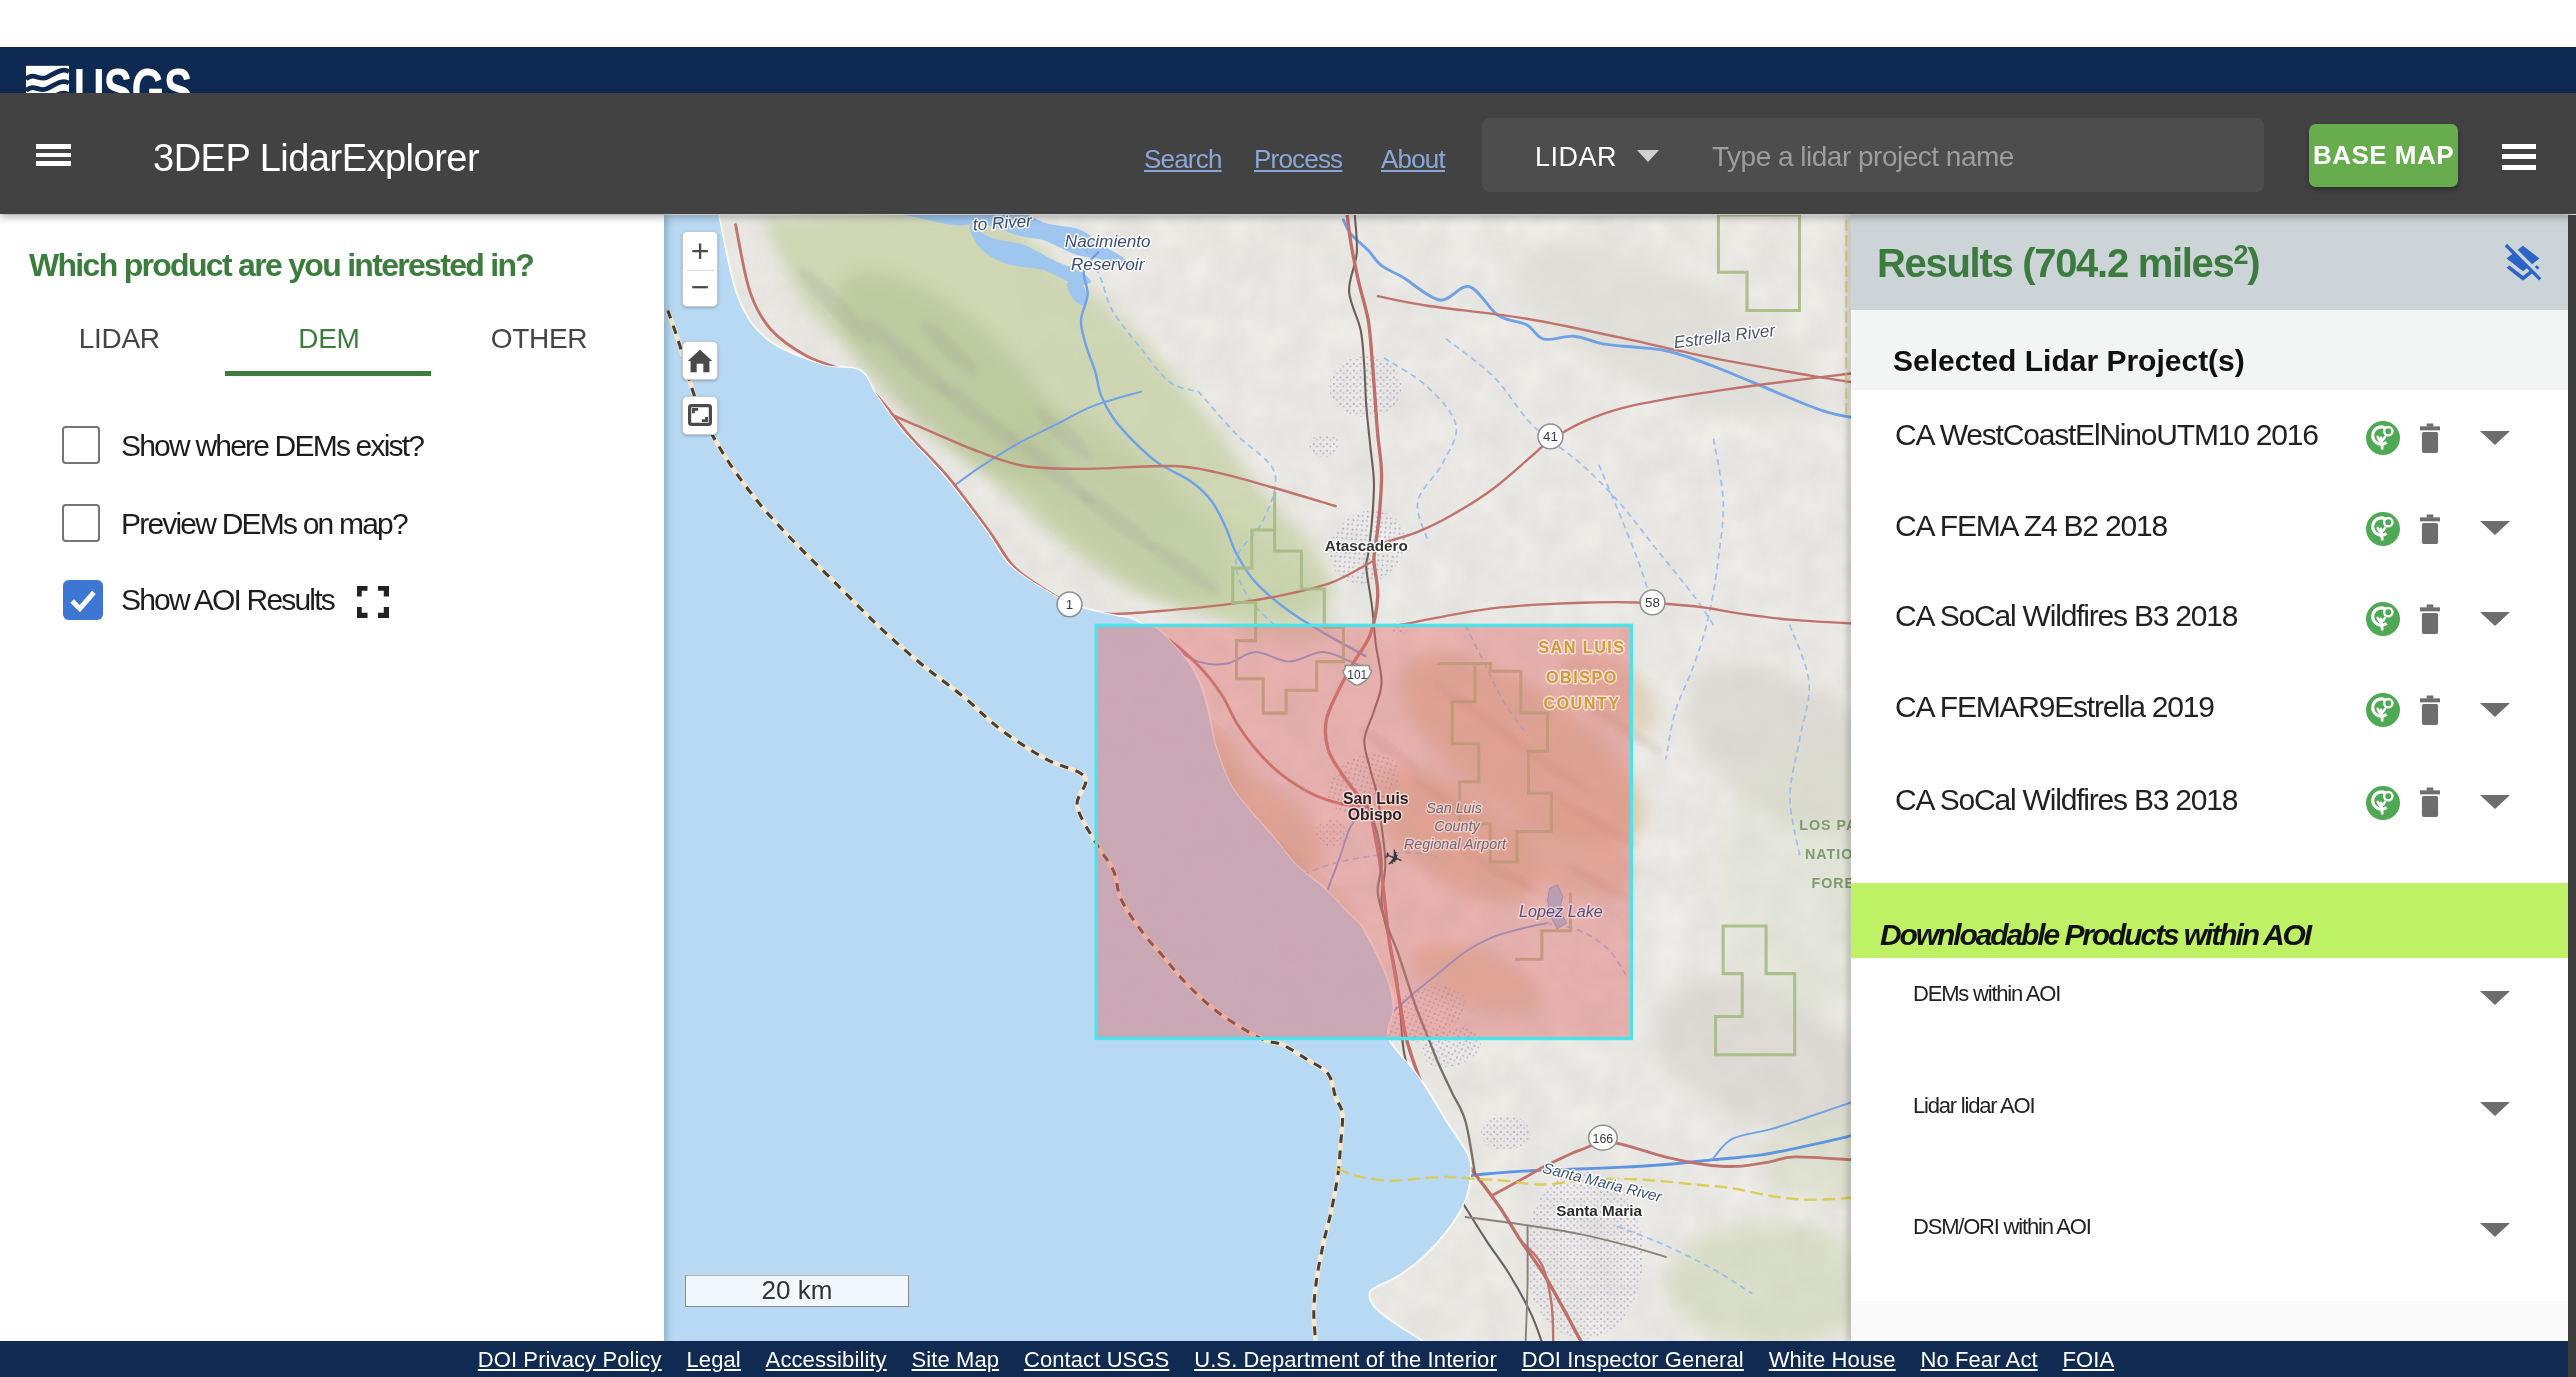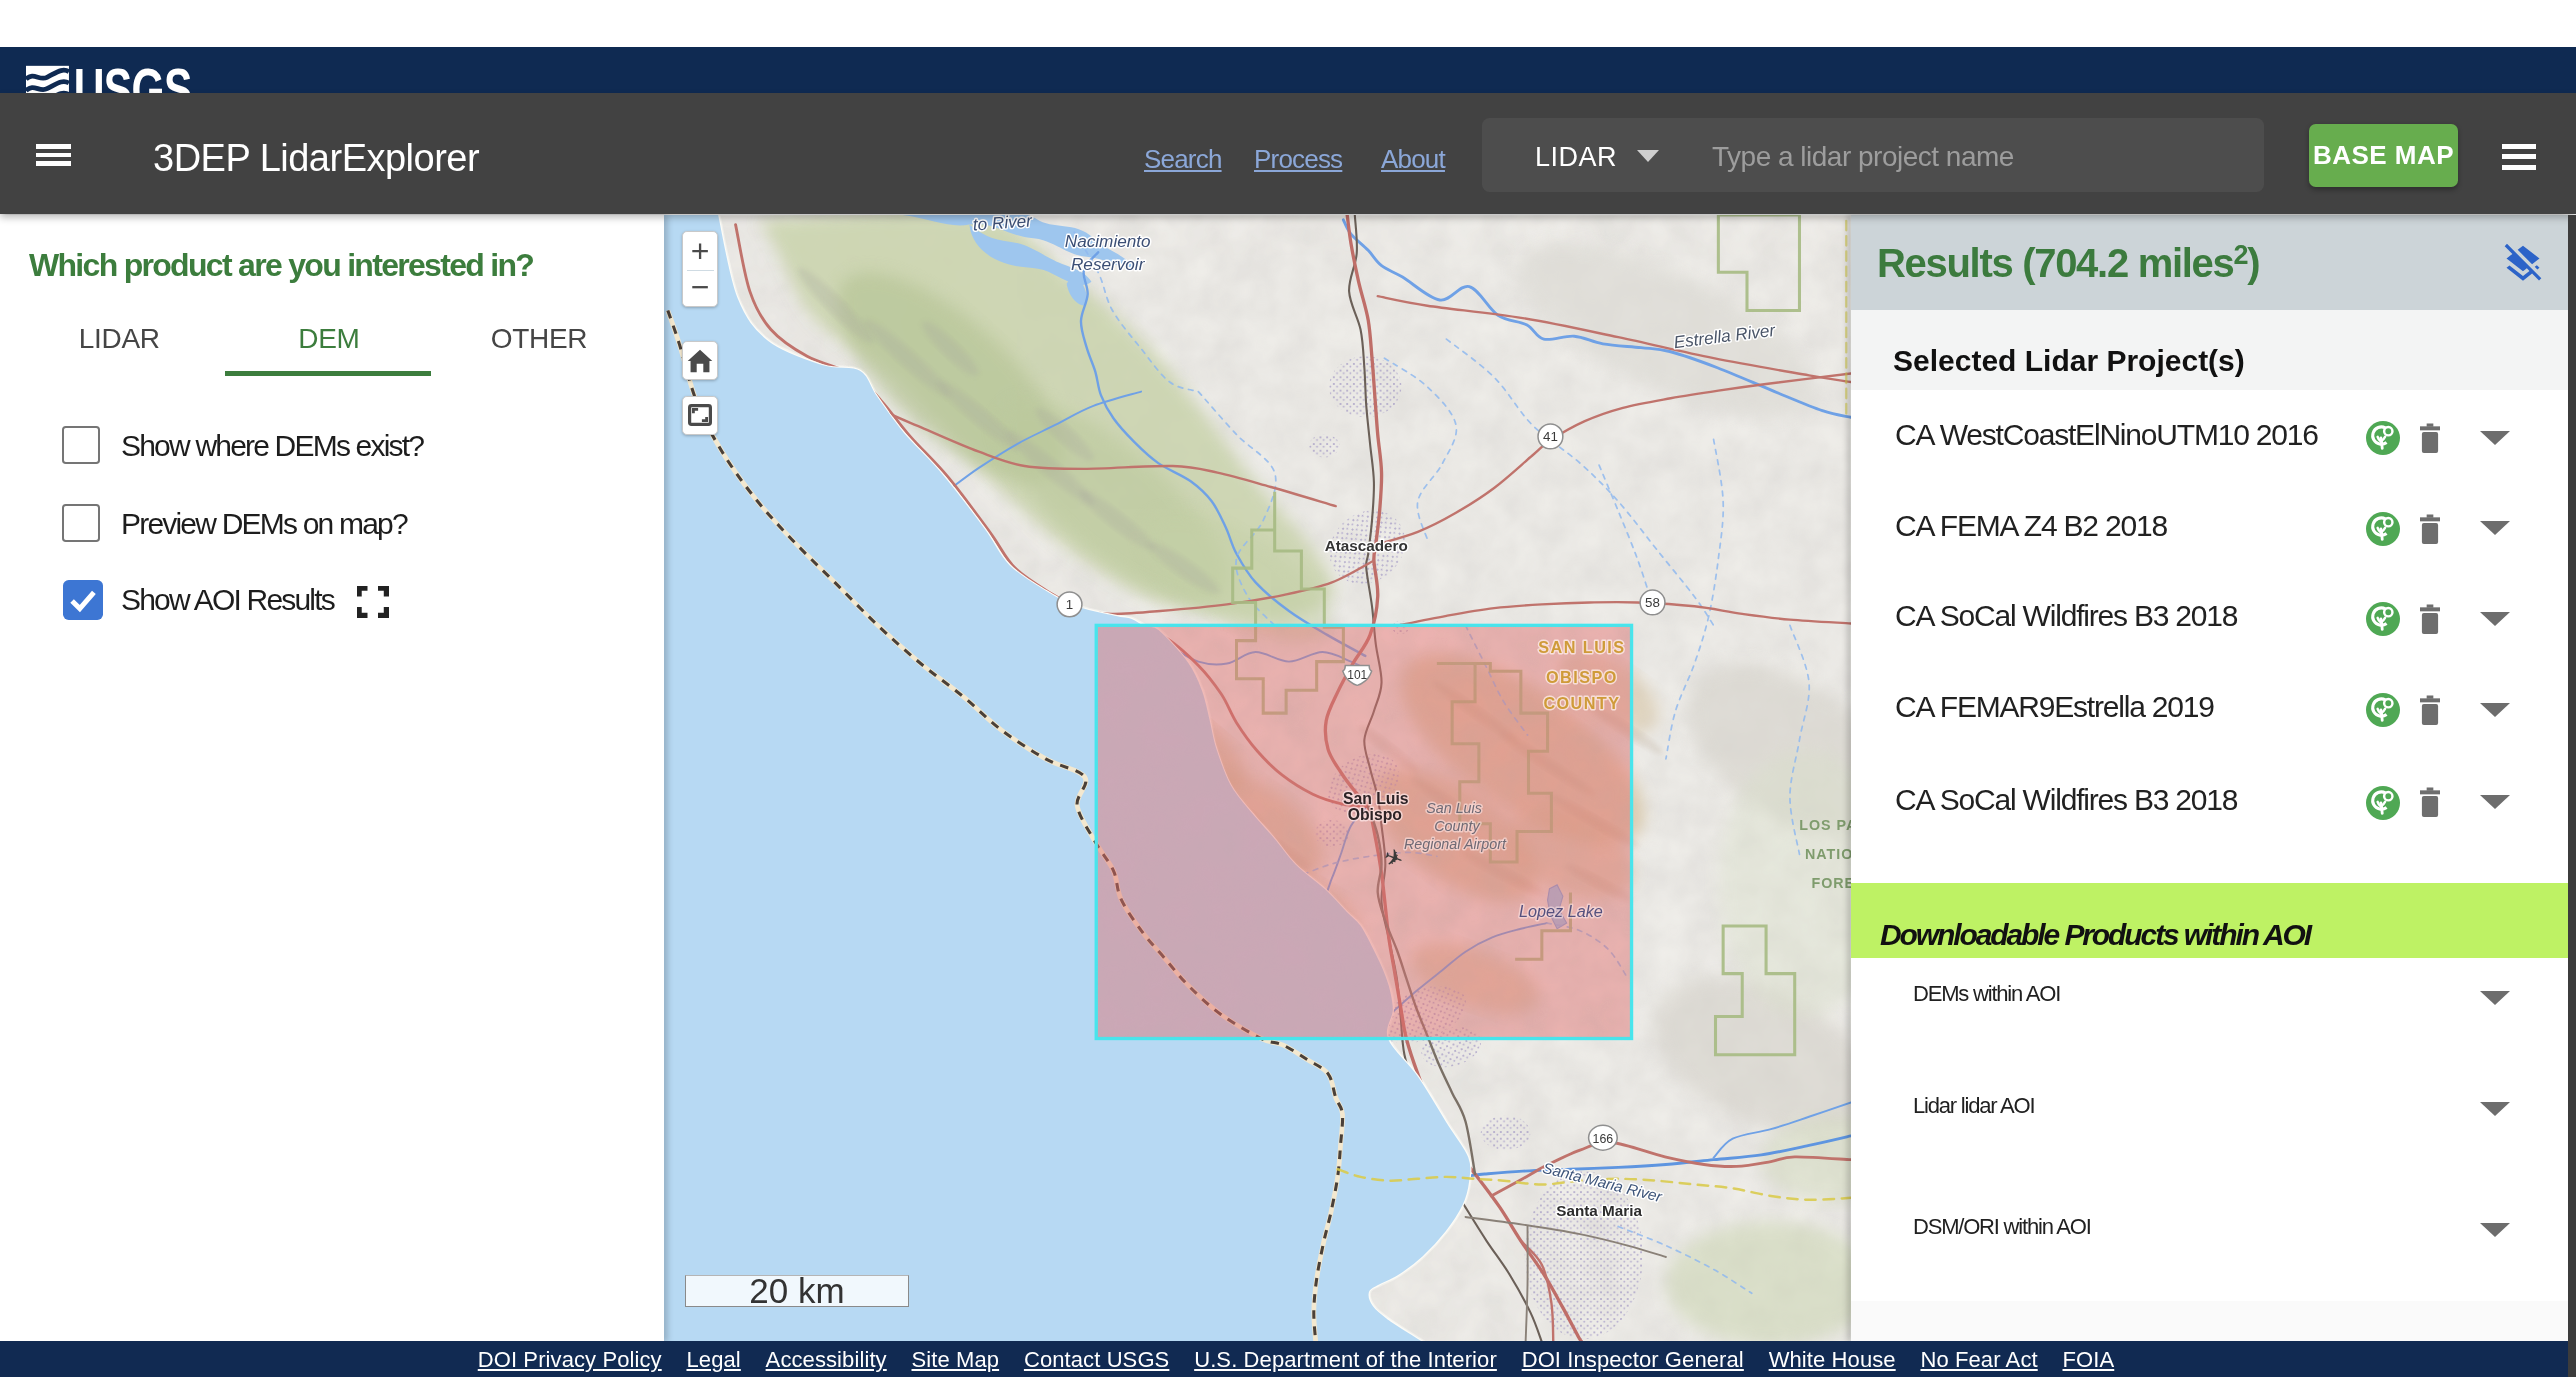--- a/index.html
+++ b/index.html
@@ -46,21 +46,21 @@
   .drow { position:absolute; left:62px; font-size:22px; color:#212121; letter-spacing:-1.2px; }
   .caret { position:absolute; width:0; height:0; border-left:15.3px solid transparent; border-right:15.3px solid transparent; border-top:14.3px solid #6d6d6d; }
   #rgray { top:1086px; height:41px; background:#fafafa; }
 
   
   #scrollbar { left:2568px; top:215px; width:7.6px; height:1163px; background:#3c3c3c; z-index:45; }
 
   
   #map { left:664px; top:215px; width:1187px; height:1127px; background:#b7d9f3; overflow:hidden; z-index:10; }
   .mapbtn { position:absolute; left:18px; width:36px; background:#fff; border:1px solid #c9c9c9; border-radius:4.8px; box-shadow:0 1px 2.9px rgba(0,0,0,.25); z-index:12; }
-  #scalebar { position:absolute; left:21px; top:1060px; width:224px; height:31.5px; background:rgba(255,255,255,.8); border:1.9px solid #8a8a8a; border-top:1px solid #b5b5b5; z-index:12; text-align:center; font-size:35px; color:#333; line-height:29px; }
+  #scalebar { position:absolute; left:21px; top:1060px; width:224px; height:31.5px; background:rgba(255,255,255,.8); border:1.9px solid #8a8a8a; border-top:1px solid #b5b5b5; z-index:12; text-align:center; font-size:26px; color:#333; line-height:29px; }
 </style>
 </head>
 <body>
 <div id="page">
 
   <div class="abs" id="bar1">
     <svg class="abs" style="left:26px; top:13.4px;" width="229" height="67" viewBox="0 0 240 70">
       <rect x="0" y="6" width="45" height="46" fill="#fff"></rect>
       <path d="M0,20 C8,12 14,22 22,18 C32,13 38,8 45,12" fill="none" stroke="#0f2a52" stroke-width="5"></path>
       <path d="M0,32 C8,24 14,34 22,30 C32,25 38,20 45,24" fill="none" stroke="#0f2a52" stroke-width="5"></path>

